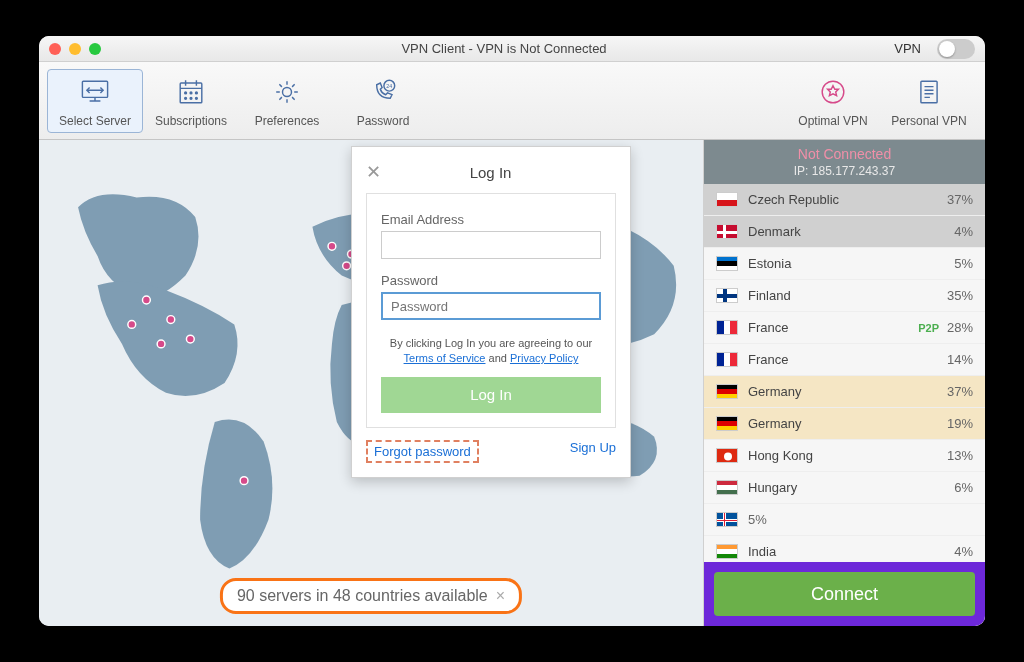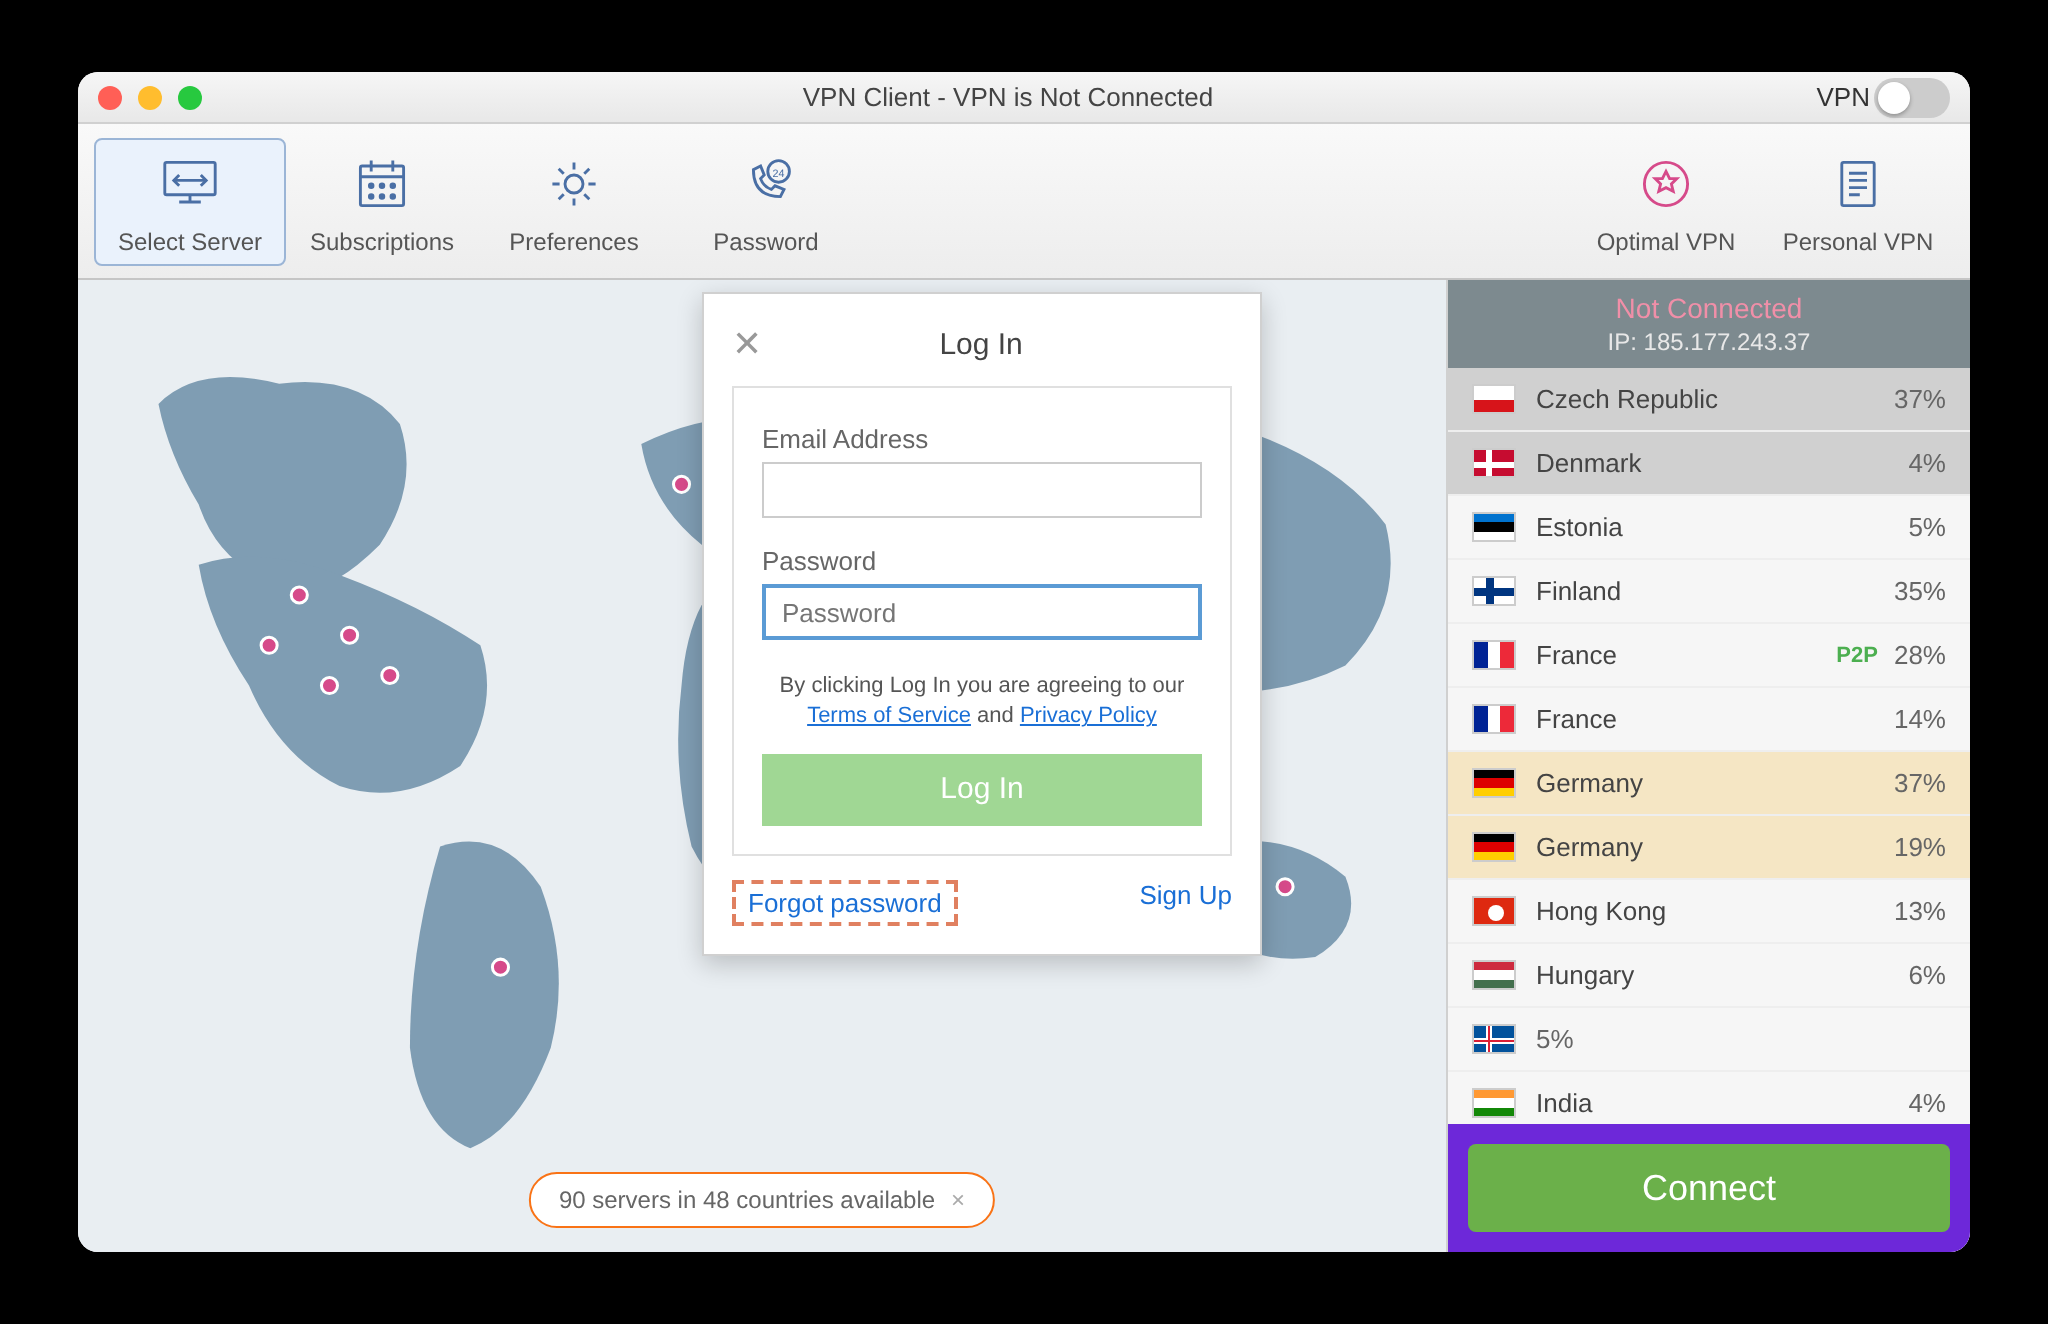--- a/index.html
+++ b/index.html
@@ -5,37 +5,37 @@
 * { box-sizing: border-box; margin: 0; padding: 0; font-family: -apple-system, BlinkMacSystemFont, "Segoe UI", Helvetica, Arial, sans-serif; }
 body { background: #000; display: flex; align-items: center; justify-content: center; width: 1024px; height: 662px; }
 .window { width: 946px; height: 590px; background: #f0f0f0; border-radius: 10px; overflow: hidden; box-shadow: 0 20px 60px rgba(0,0,0,0.5); display: flex; flex-direction: column; }
 .titlebar { height: 26px; background: linear-gradient(#f6f6f6,#e8e8e8); display: flex; align-items: center; padding: 0 10px; position: relative; border-bottom: 1px solid #d0d0d0; }
 .tl { display: flex; gap: 8px; }
 .dot { width: 12px; height: 12px; border-radius: 50%; }
 .dot.red { background: #ff5f56; }
 .dot.yel { background: #ffbd2e; }
 .dot.grn { background: #27c93f; }
 .title { position: absolute; left: 0; right: 16px; text-align: center; font-size: 13px; color: #444; }
-.vpn-switch { margin-left: auto; display: flex; align-items: center; gap: 2px; font-size: 13px; color: #333; z-index: 1; }
+.vpn-switch { margin-left: auto; display: flex; align-items: center; gap: 16px; font-size: 13px; color: #333; z-index: 1; }
 .switch { width: 38px; height: 20px; background: #ccc; border-radius: 10px; position: relative; }
 .switch::after { content:''; width: 16px; height: 16px; background: #fff; border-radius: 50%; position: absolute; top: 2px; left: 2px; box-shadow: 0 1px 2px rgba(0,0,0,0.3); }
 .toolbar { height: 78px; background: linear-gradient(#f9f9f9,#ededed); border-bottom: 1px solid #c5c5c5; display: flex; align-items: center; padding: 0 8px; }
 .tool-group { display: flex; }
 .tool { width: 96px; display: flex; flex-direction: column; align-items: center; justify-content: center; gap: 4px; font-size: 12px; color: #555; cursor: pointer; padding: 4px 0; border: 1px solid transparent; border-radius: 4px; }
 .tool.sel { border-color: #9bb5d6; background: #eaf2fc; }
 .tool-icon { width: 36px; height: 36px; display: flex; align-items: center; justify-content: center; }
 .spacer { flex: 1; }
 .main { flex: 1; display: flex; position: relative; overflow: hidden; }
 .map { flex: 1; background: #e9eef2; position: relative; overflow: hidden; }
 .map svg { width: 100%; height: 100%; }
 .land { fill: #7f9db3; }
 .map-node { fill: #d64a8a; stroke: #fff; stroke-width: 1.5; }
-.server-badge { position: absolute; bottom: 12px; left: 50%; transform: translateX(-50%); background: #fff; border: 1px solid #f97316; border-radius: 16px; padding: 6px 14px; font-size: 12px; color: #666; display: flex; align-items: center; gap: 8px; }
+.server-badge { position: absolute; bottom: 12px; left: 50%; transform: translateX(-50%); background: #fff; border: 3px solid #f97316; border-radius: 16px; padding: 6px 14px; font-size: 16px; color: #666; display: flex; align-items: center; gap: 8px; }
 .server-badge .x { color: #aaa; cursor: pointer; }
-.sidebar { width: 262px; background: #f6f6f6; display: flex; flex-direction: column; border-left: 1px solid #d0d0d0; }
+.sidebar { width: 282px; background: #f6f6f6; display: flex; flex-direction: column; border-left: 1px solid #d0d0d0; }
 .status { background: #7d8a8f; color: #fff; text-align: center; padding: 6px 0; }
 .status .s1 { color: #f08fa8; font-size: 14px; }
 .status .s2 { color: #e8e8e8; font-size: 12px; margin-top: 2px; }
 .servers { flex: 1; overflow-y: auto; }
 .srvrow { display: flex; align-items: center; padding: 8px 12px; font-size: 13px; color: #444; border-bottom: 1px solid #eee; background: #f6f6f6; }
 .srvrow.hi1 { background: #d0d0d0; }
 .srvrow.hi2 { background: #f5e6c4; }
 .flag { width: 22px; height: 15px; margin-right: 10px; border: 1px solid #ccc; background: #fff; display: inline-flex; flex-direction: column; overflow: hidden; }
 .srvrow .name { flex: 1; }
 .srvrow .p2p { color: #4caf50; font-size: 11px; font-weight: bold; margin-right: 8px; margin-left: 24px; }

